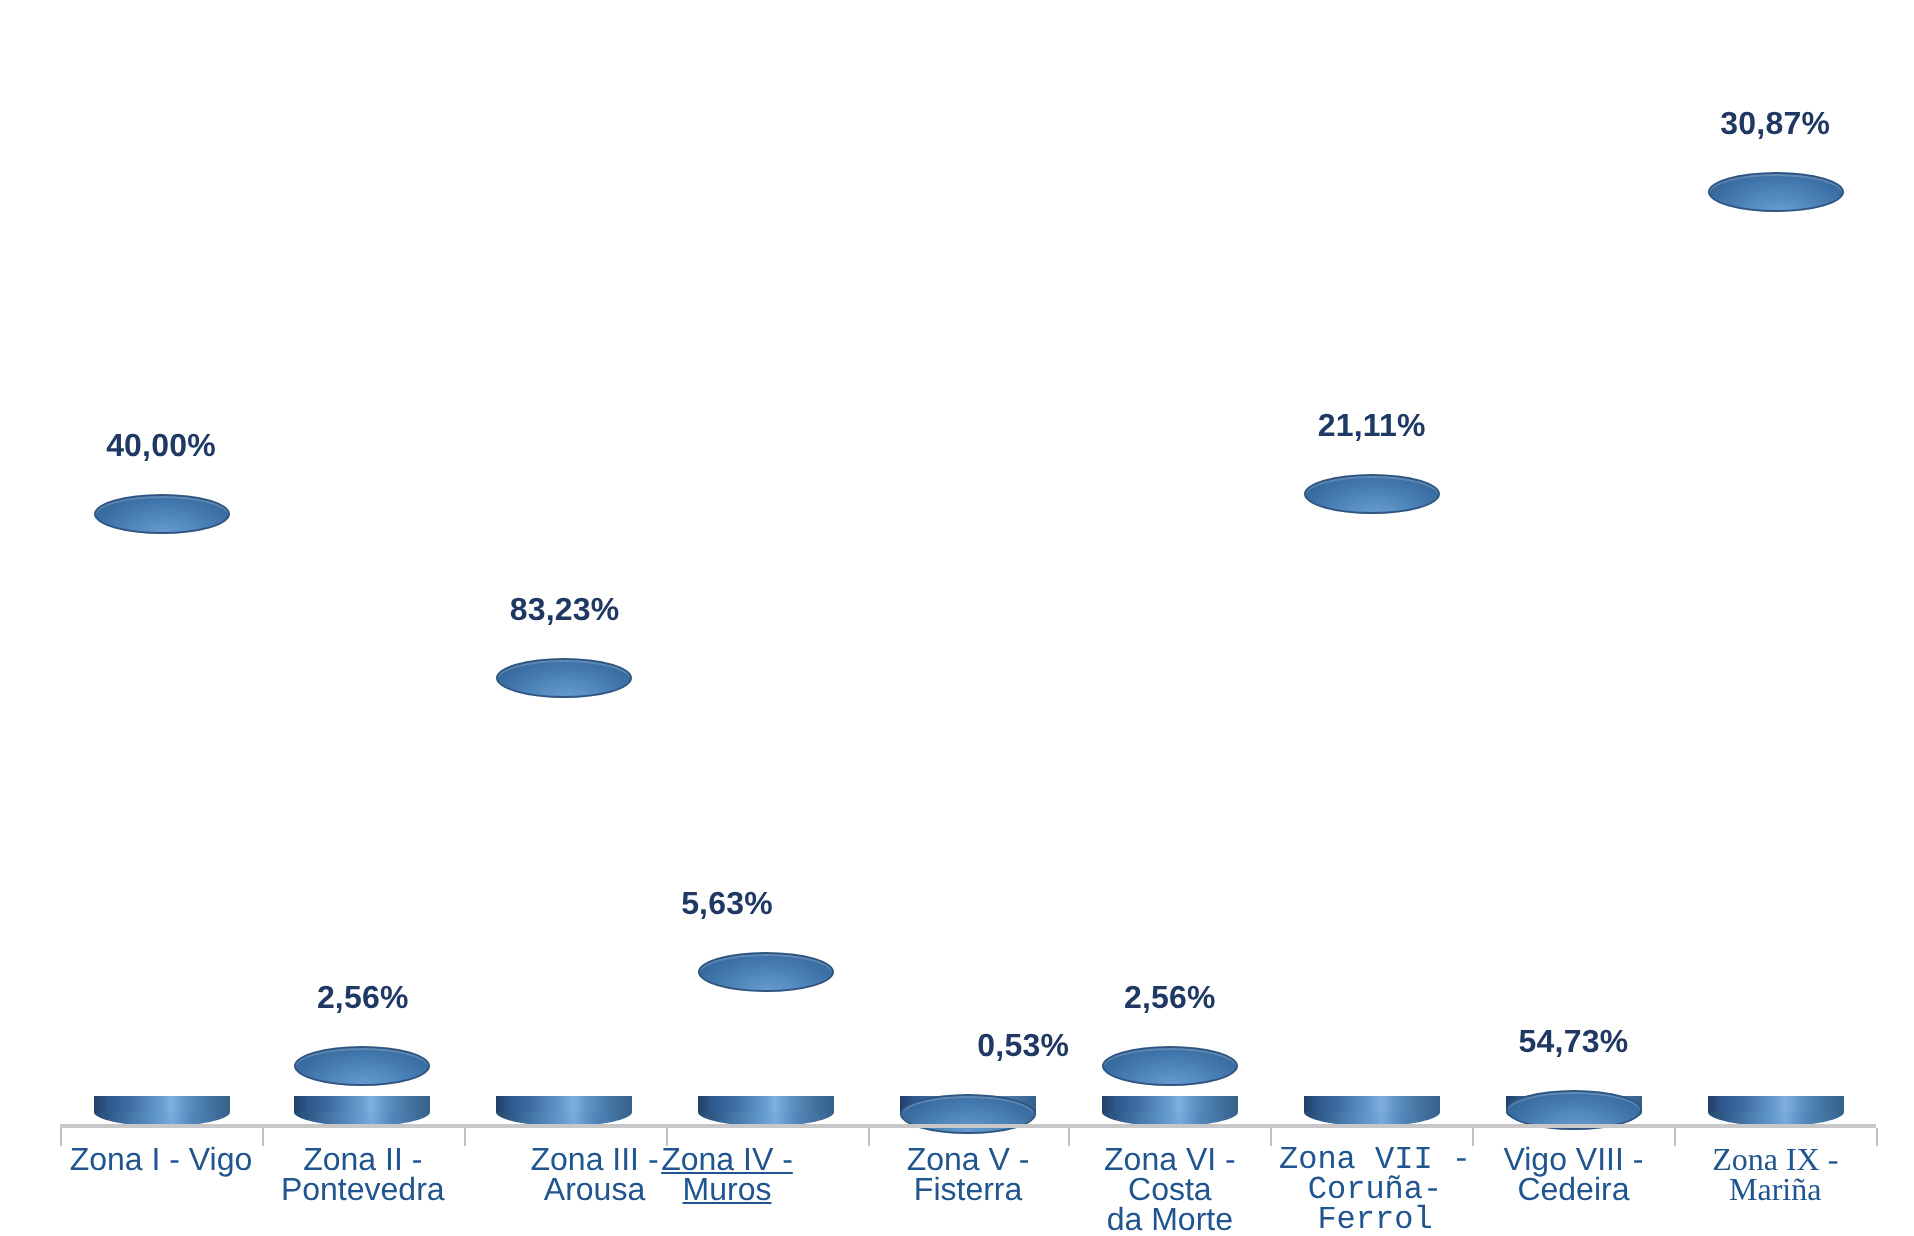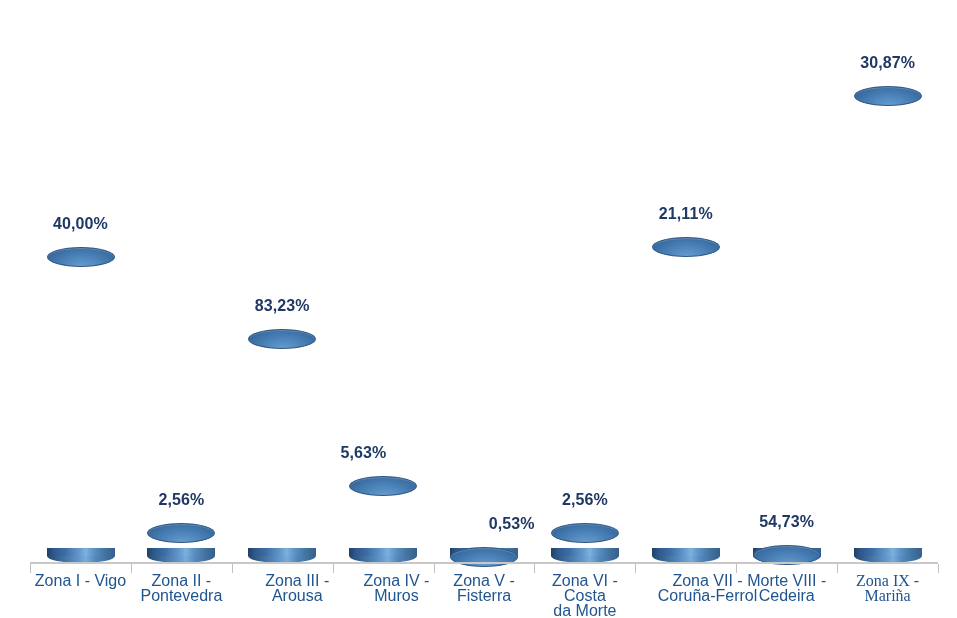--- a/index.html
+++ b/index.html
@@ -268,24 +268,24 @@
       <div class="data-label" style="left: 635.333px; top: 204.81px;">21,11%</div>
       <div class="data-label" style="left: 736.222px; top: 513.23px;">54,73%</div>
       <div class="data-label" style="left: 837.111px; top: 54px;">30,87%</div>
     </div>
 
   <div id="cats-layer">
       <div class="cat-label" style="left: 30px;">Zona I - Vigo</div>
       <div class="cat-label" style="left: 130.889px;">Zona II -
 Pontevedra</div>
       <div class="cat-label" style="left: 231.778px; margin-left: 15px;">Zona III - Arousa</div>
-      <div class="cat-label" style="left: 346px;">Zona IV - Muros</div>
+      <div class="cat-label" style="left: 313px; text-decoration: underline;">Zona IV - Muros</div>
       <div class="cat-label" style="left: 433.556px;">Zona V - Fisterra</div>
       <div class="cat-label" style="left: 534.444px;">Zona VI - Costa
 da Morte</div>
-      <div class="cat-label" style="left: 657px;">Zona VII -
+      <div class="cat-label" style="left: 637px; font-family: Liberation Mono, monospace;">Zona VII -
 Coruña-Ferrol</div>
-      <div class="cat-label" style="left: 736.222px;">Morte VIII -
+      <div class="cat-label" style="left: 736.222px;">Vigo VIII -
 Cedeira</div>
       <div class="cat-label" style="left: 837.111px; font-family: Liberation Serif, serif;">Zona IX - Mariña</div>
     </div>
 
 </div>
 
 </body></html>

